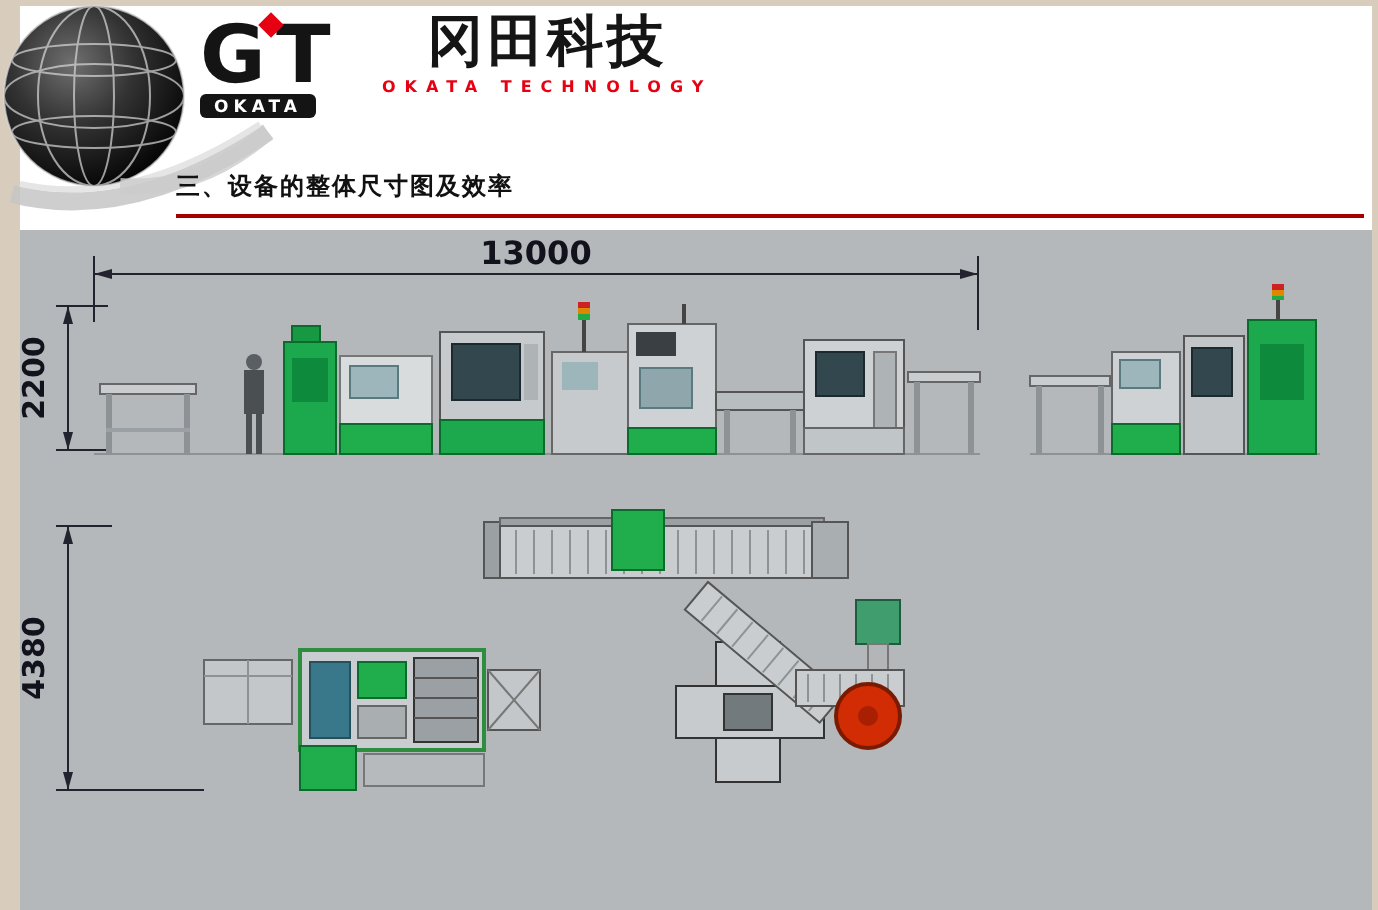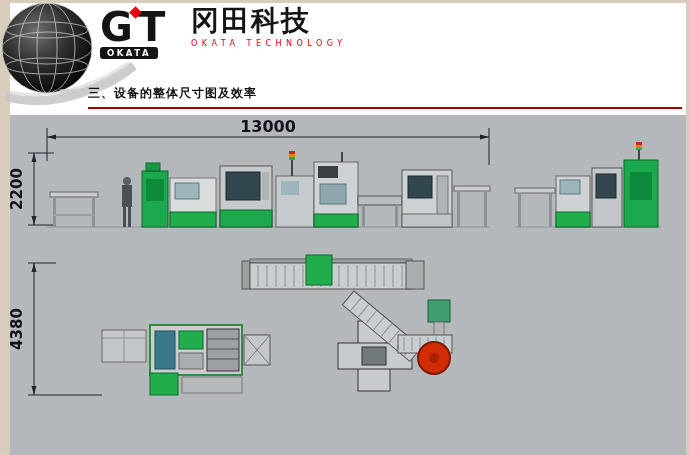--- a/index.html
+++ b/index.html
@@ -2,22 +2,22 @@
 <html><head>
 <meta charset="utf-8">
 <style>
   html,body{margin:0;padding:0;}
   body{font-family:"DejaVu Sans","Liberation Sans",sans-serif;background:#d8cdbc;}
   .viewport{position:relative;width:689px;height:455px;background:#d8cdbc;overflow:hidden;}
   .slide{position:absolute;left:10px;top:3px;width:676px;height:440px;background:#ffffff;}
   .globe{position:absolute;left:-10px;top:-3px;}
   .logo-row{position:absolute;left:88px;top:2px;display:flex;gap:9px;align-items:flex-start;}
   .company{display:flex;flex-direction:column;}
-  .company-cn{font-size:28px;font-weight:bold;color:#151515;letter-spacing:2px;line-height:1.15;font-family:"DejaVu Sans",sans-serif;}
-  .company-en{font-size:8px;font-weight:normal;color:#e60012;letter-spacing:4.5px;margin-top:2px;}
+  .company-cn{font-size:28px;font-weight:bold;color:#151515;letter-spacing:2px;line-height:1.15;font-family:"DejaVu Sans",sans-serif;text-align:center;}
+  .company-en{font-size:8px;font-weight:bold;color:#e60012;letter-spacing:4.5px;margin-top:2px;}
   .slide-title{position:absolute;left:78px;top:82px;font-size:12px;font-weight:bold;color:#111;letter-spacing:1px;}
   .title-underline{position:absolute;left:78px;top:104px;width:594px;height:2px;background:#a40000;}
   .drawing-area{position:absolute;left:0;top:112px;width:676px;height:342px;background:#b4b8bb;}
   .dim line{stroke:#232330;stroke-width:1;}
   .dim polygon{fill:#232330;}
   .dimtext{font-family:"DejaVu Sans",sans-serif;font-weight:bold;font-size:15px;fill:#12121c;}
   .dimtext.big{font-size:16px;}
   .ground{stroke:#8d9295;stroke-width:1;}
   .rollers{stroke:#8d9295;stroke-width:1;fill:none;}
   .logotext{font-family:"DejaVu Sans",sans-serif;font-weight:bold;fill:#141414;}

